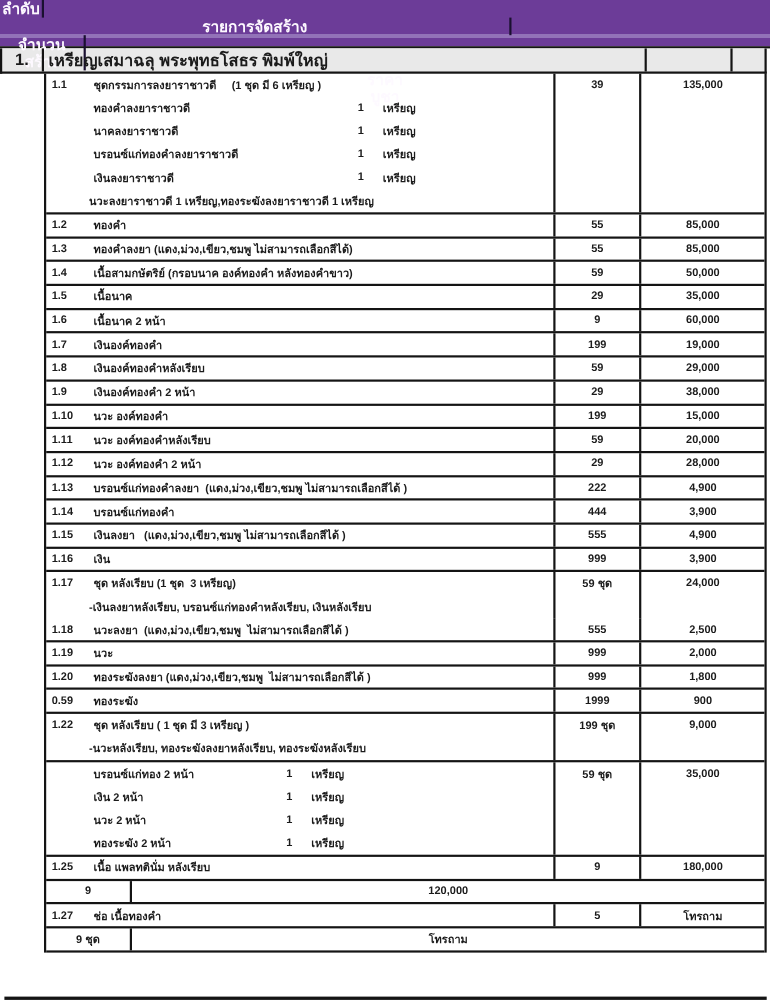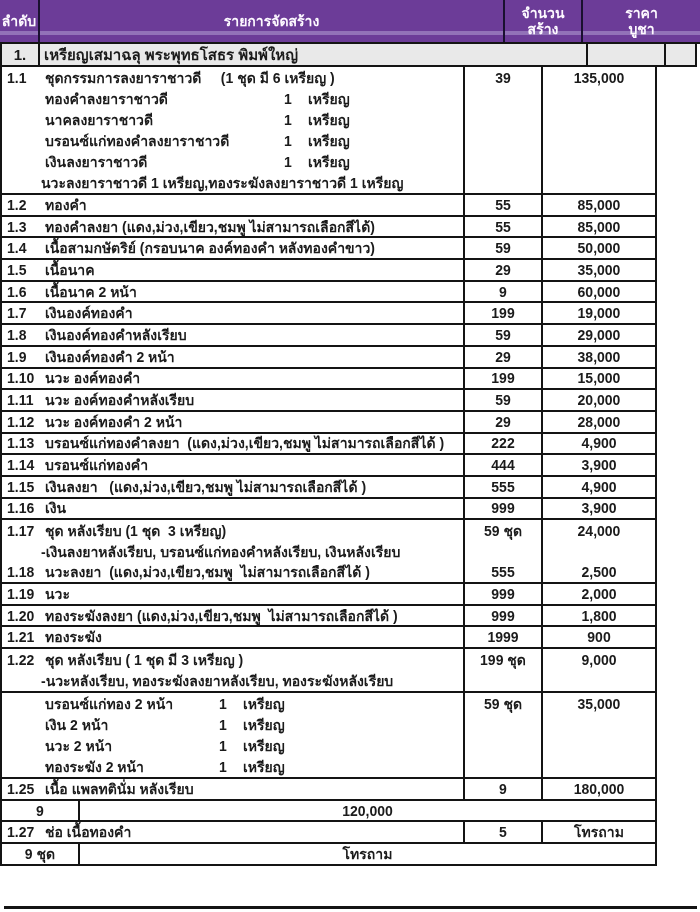--- a/index.html
+++ b/index.html
@@ -5,43 +5,43 @@
   html,body{margin:0;padding:0;background:#ffffff;}
   .page{
     width:700px;height:912px;position:relative;overflow:hidden;background:#ffffff;
     font-family:"Liberation Sans", sans-serif;font-weight:bold;color:#1b1b1b;
   }
   *{box-sizing:border-box;}
   
   .thead{
     display:flex;height:44px;width:700px;
     background:linear-gradient(180deg,#6C3C98 0px,#6C3C98 31px,#9272b8 31px,#9272b8 35px,#6C3C98 35px,#6C3C98 42px);
-    border-bottom:2px solid #141414;color:#fdf9ff;
+    border-bottom:2px solid #141414;color:#fdf9ff;flex-direction:column;
   }
   .hc{display:flex;flex-direction:column;justify-content:center;align-items:center;
       font-size:14px;line-height:16px;}
   .hc-num{width:40px;border-right:2px solid #1a1030;}
   .hc-item{width:465px;border-right:2px solid #1a1030;}
   .hc-qty{width:78px;border-right:2px solid #1a1030;}
   .hc-price{flex:1;}
   
   .section{
     display:flex;height:23px;background:#e9e9e9;
     border-left:2px solid #141414;border-right:2px solid #141414;border-bottom:2px solid #141414;
     width:697px;font-size:15px;
   }
   .sec-num{width:38px;display:flex;align-items:center;justify-content:center;border-right:2px solid #141414;}
   .sec-title{width:548px;display:flex;align-items:center;padding-left:4px;border-right:2px solid #141414;white-space:pre;}
   .sec-qty{width:78px;border-right:2px solid #141414;}
   .sec-price{flex:1;}
   
   .rows{
-    width:657px;
+    margin-left:40px;width:657px;
     border-left:2px solid #141414;border-right:2px solid #141414;
-    font-size:14px;
+    font-size:10px;
   }
   .row{display:flex;border-bottom:2px solid #141414;}
   .row.no-div{border-bottom:none;}
   .cell{min-height:19.7px;}
   .cell-item{width:463px;border-right:2px solid #141414;padding-left:5px;}
   .cell-qty{width:78px;border-right:2px solid #141414;}
   .cell-price{flex:1;}
   .line{display:flex;align-items:center;height:19.7px;white-space:pre;}
   .row.multi .line{height:21px;}
   .line.center{justify-content:center;}
@@ -305,21 +305,21 @@
         </div>
         <div class="cell cell-qty">
           <div class="line center">999</div>
         </div>
         <div class="cell cell-price">
           <div class="line center">1,800</div>
         </div>
       </div>
       <div class="row">
         <div class="cell cell-item">
-          <div class="line"><span class="rn">1.21</span><span class="tx">ทองระฆัง</span></div>
+          <div class="line"><span class="rn">0.59</span><span class="tx">ทองระฆัง</span></div>
         </div>
         <div class="cell cell-qty">
           <div class="line center">1999</div>
         </div>
         <div class="cell cell-price">
           <div class="line center">900</div>
         </div>
       </div>
       <div class="row multi">
         <div class="cell cell-item">

